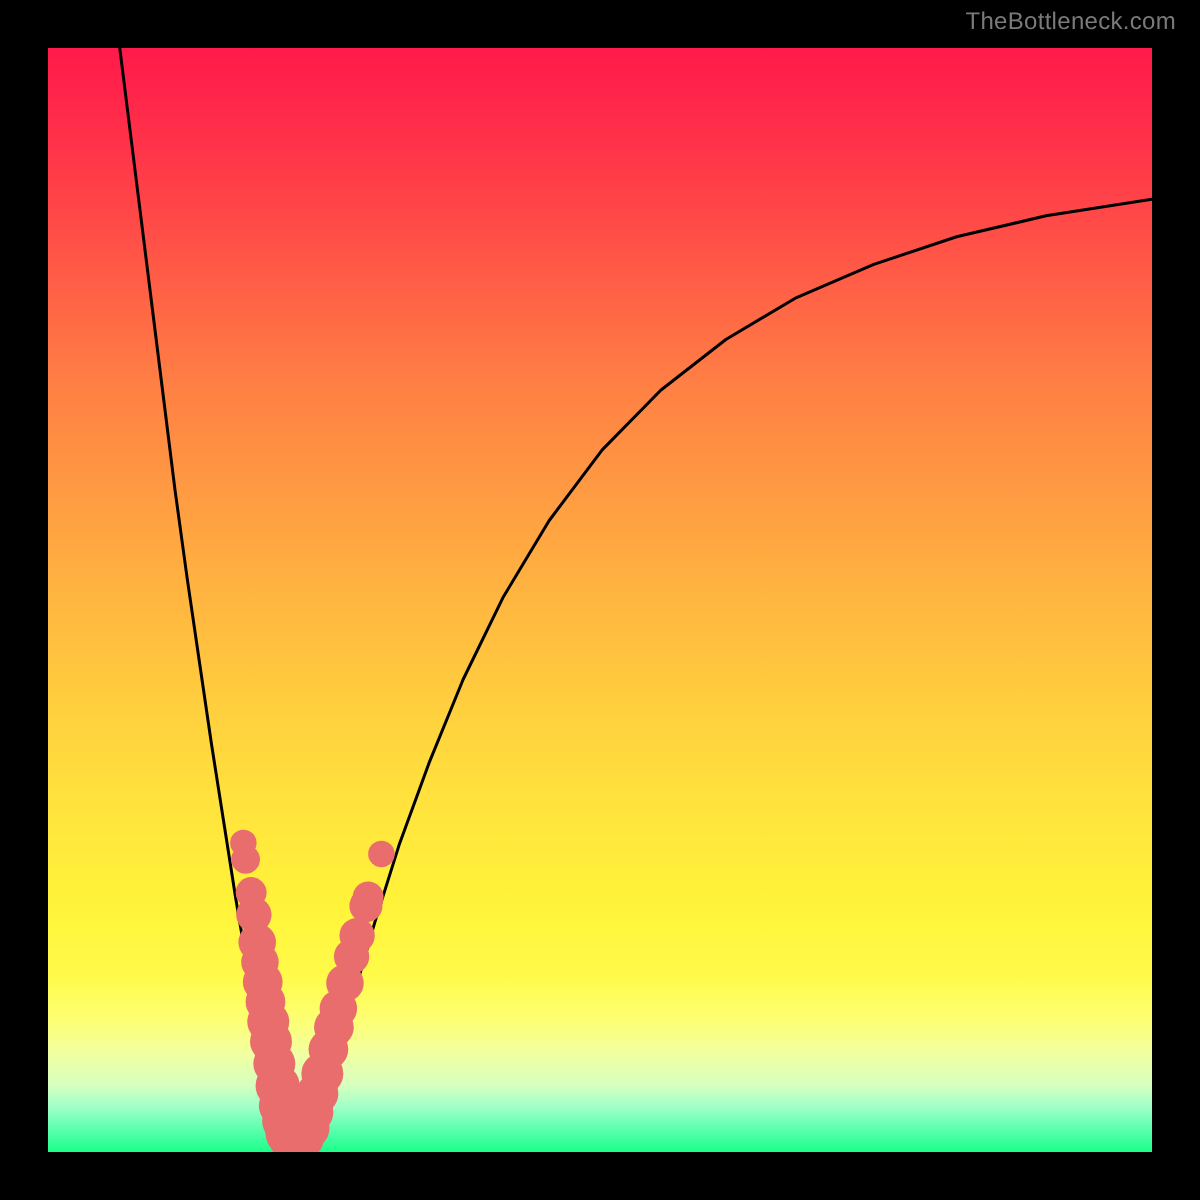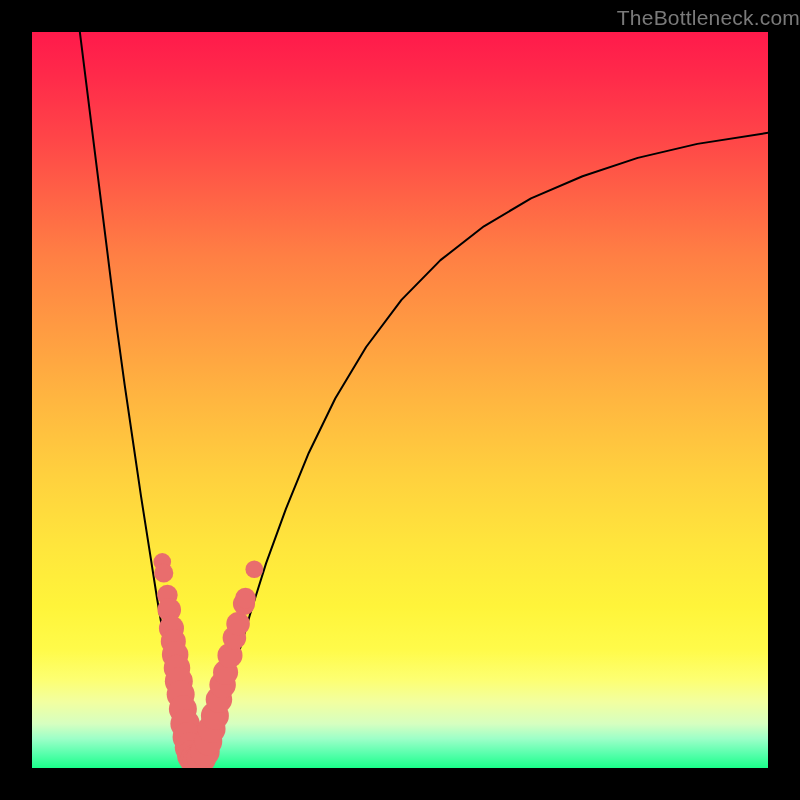--- a/index.html
+++ b/index.html
@@ -53,23 +53,23 @@
   }
   .curve-svg {
     position: absolute;
     inset: 0;
     width: 100%;
     height: 100%;
   }
   .watermark {
     position: absolute;
     top: 6px;
-    right: 0;
+    right: 16px;
     color: #7a7a7a;
-    font-size: 21px;
+    font-size: 16px;
     letter-spacing: 0.2px;
   }
 </style>
 </head>
 <body>
 
 <div class="frame">
   <div class="plot-area">
     <div class="gradient"></div>
     <svg class="curve-svg" viewBox="0 0 736 736" preserveAspectRatio="none">

